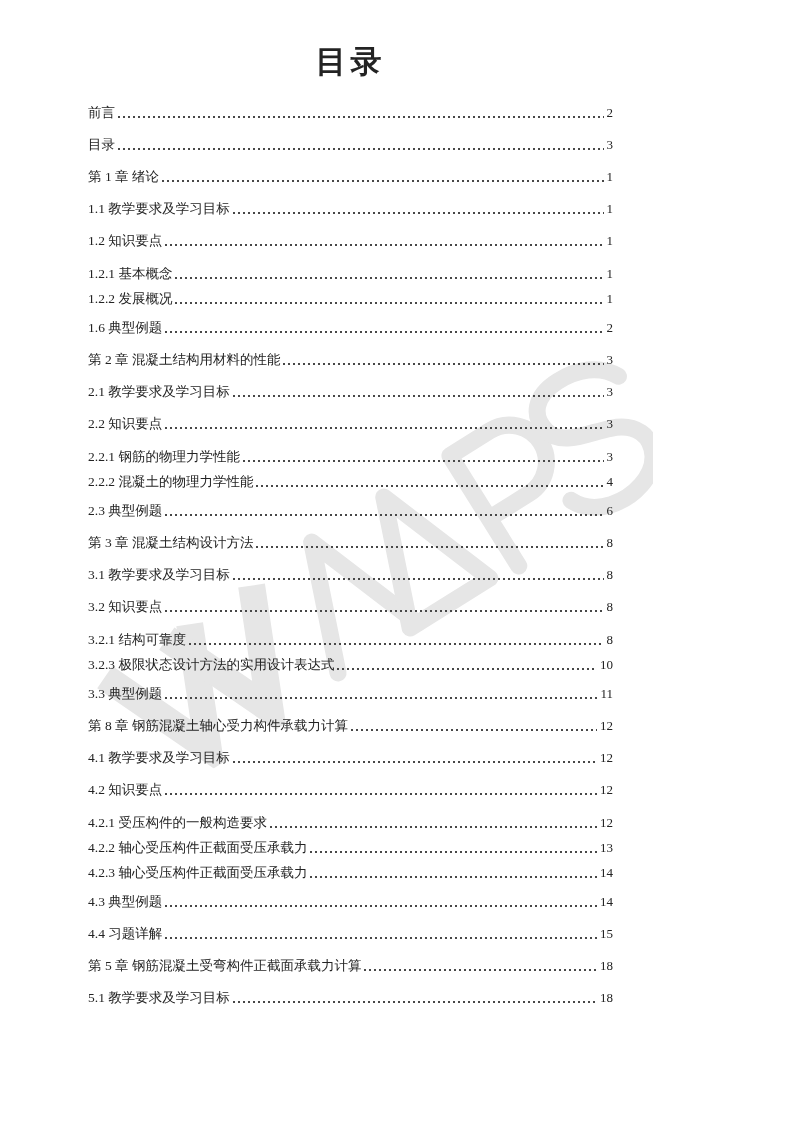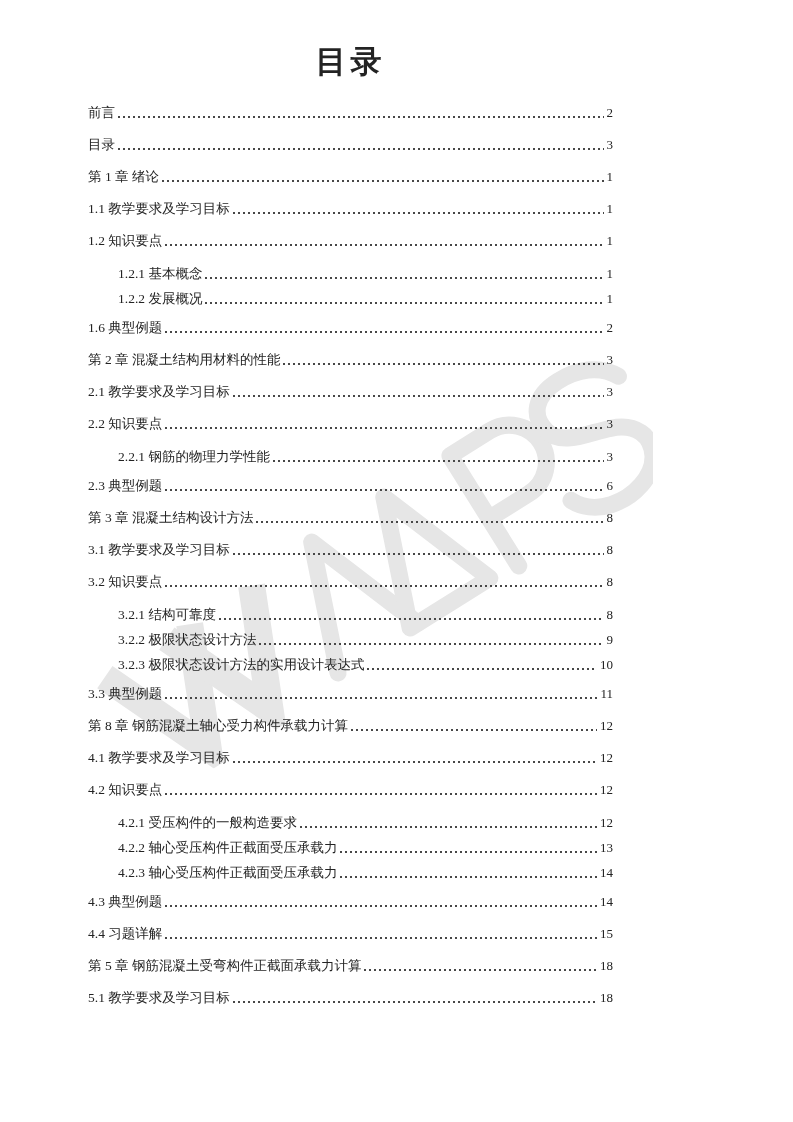--- a/index.html
+++ b/index.html
@@ -34,21 +34,21 @@
   }
   .toc-list { display:block; }
   .toc-row {
     display:flex;
     align-items:flex-end;
     font-size:13.5px;
     line-height:17px;
     white-space:nowrap;
   }
   .toc-row.lvl1 { margin-top:15px; }
-  .toc-row.lvl2 { margin-top:8px; margin-left:30px; }
+  .toc-row.lvl2 { margin-top:8px; }
   .toc-row.lvl1 + .toc-row.lvl2 { margin-top:16px; }
   .toc-row.lvl2 + .toc-row.lvl1 { margin-top:12px; }
   .toc-text { flex:0 0 auto; }
   .leader {
     flex:1 1 auto;
     height:2px;
     margin:0 3px 3px 3px;
     align-self:flex-end;
     background:repeating-linear-gradient(to right, #474747 0 2px, transparent 2px 5px);
   }
@@ -144,20 +144,25 @@
     <span class="leader"></span>
     <span class="toc-page">3</span>
   </div>
 
   <div class="toc-row lvl2">
     <span class="toc-text">2.2.1 钢筋的物理力学性能</span>
     <span class="leader"></span>
     <span class="toc-page">3</span>
   </div>
 
+  <div class="toc-row lvl2">
+    <span class="toc-text">2.2.2 混凝土的物理力学性能</span>
+    <span class="leader"></span>
+    <span class="toc-page">4</span>
+  </div>
 
 
   <div class="toc-row lvl1">
     <span class="toc-text">2.3 典型例题</span>
     <span class="leader"></span>
     <span class="toc-page">6</span>
   </div>
 
   <div class="toc-row lvl1">
     <span class="toc-text">第 3 章 混凝土结构设计方法</span>
@@ -176,25 +181,20 @@
     <span class="leader"></span>
     <span class="toc-page">8</span>
   </div>
 
   <div class="toc-row lvl2">
     <span class="toc-text">3.2.1 结构可靠度</span>
     <span class="leader"></span>
     <span class="toc-page">8</span>
   </div>
 
-  <div class="toc-row lvl2">
-    <span class="toc-text">3.2.2 极限状态设计方法</span>
-    <span class="leader"></span>
-    <span class="toc-page">9</span>
-  </div>
 
   <div class="toc-row lvl2">
     <span class="toc-text">3.2.3 极限状态设计方法的实用设计表达式</span>
     <span class="leader"></span>
     <span class="toc-page">10</span>
   </div>
 
   <div class="toc-row lvl1">
     <span class="toc-text">3.3 典型例题</span>
     <span class="leader"></span>

